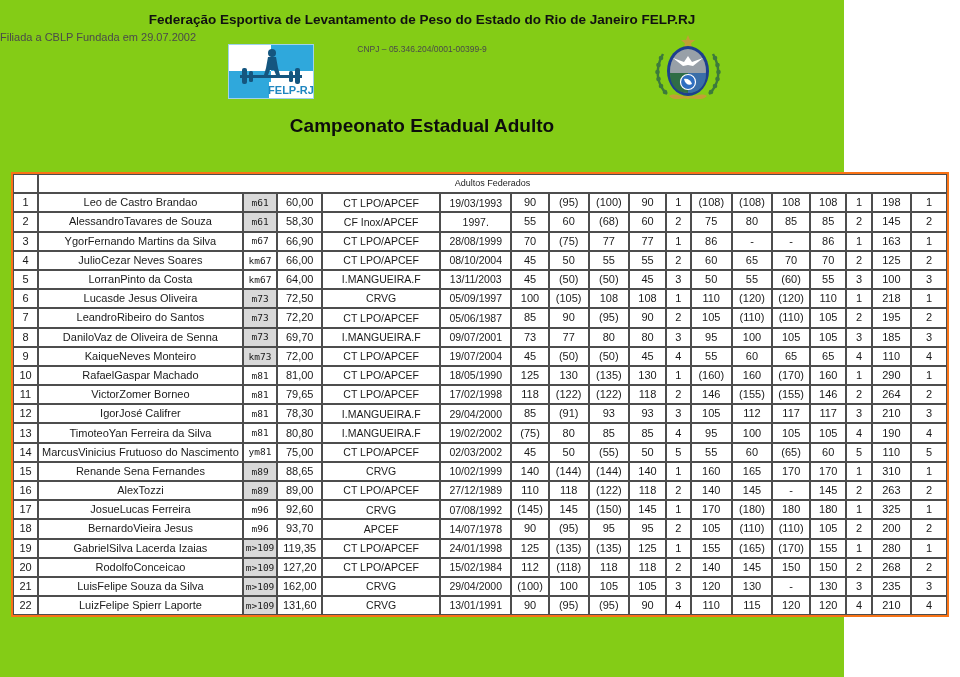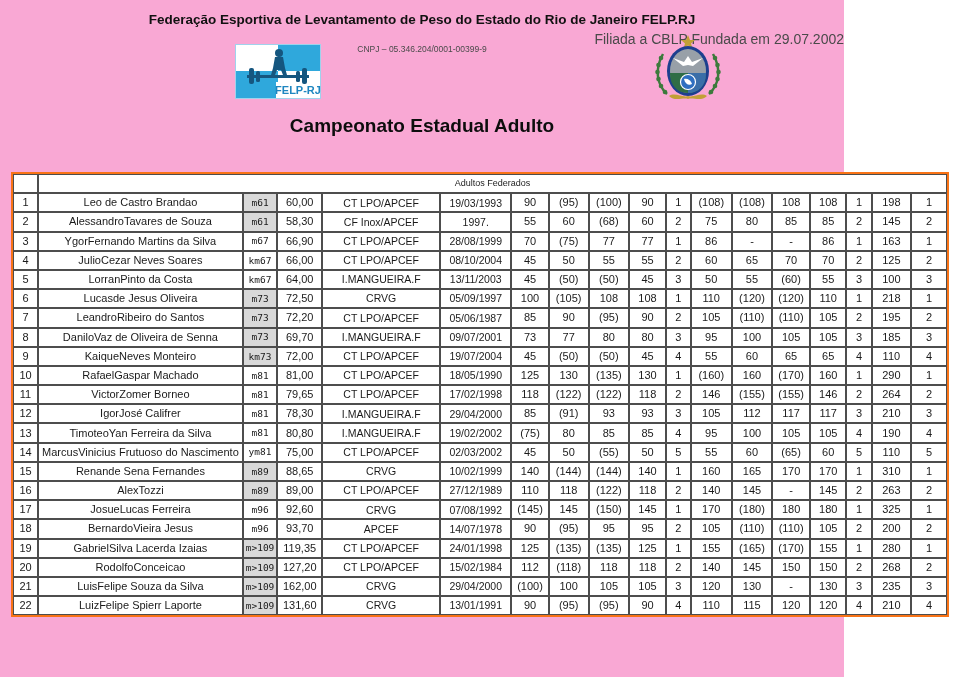--- a/index.html
+++ b/index.html
@@ -1,34 +1,34 @@
 <!DOCTYPE html>
 <html><head>
 <meta charset="utf-8">
 <style>
   * { box-sizing: border-box; margin: 0; padding: 0; }
   html, body { width: 960px; height: 677px; background: #ffffff; overflow: hidden; }
   body { font-family: "Liberation Sans", sans-serif; color: #1a1a1a; position: relative; }
 
-  .page { position: relative; width: 844px; height: 677px; background: #f9a8d4; }
+  .page { position: relative; width: 844px; height: 677px; background: #84cc16; }
 
   .fed-title {
     position: absolute; top: 12px; left: 0; width: 100%;
     text-align: center; font-size: 13.5px; font-weight: bold; color: #111;
   }
   .fed-sub1 {
     position: absolute; top: 31px; left: 0; width: 100%;
-    text-align: right; font-size: 14px; color: #4a4a4a; padding-left: 30px;
+    text-align: left; font-size: 11px; color: #4a4a4a;
   }
   .fed-sub2 {
     position: absolute; top: 44px; left: 0; width: 100%;
     text-align: center; font-size: 8.5px; color: #4a4a4a;
   }
 
-  .felp-logo { position: absolute; left: 235px; top: 44px; width: 86px; height: 55px; text-align: center; }
+  .felp-logo { position: absolute; left: 228px; top: 44px; width: 86px; height: 55px; text-align: center; }
   .rio-crest { position: absolute; left: 647px; top: 34px; width: 82px; height: 72px; }
 
   .event-title {
     position: absolute; top: 115px; left: 0; width: 100%;
     text-align: center; font-size: 19px; font-weight: bold; color: #0d0d0d;
   }
   .event-subtitle {
     position: absolute; top: 149px; left: 0; width: 100%;
     text-align: center; font-size: 13px; color: #222;
   }

